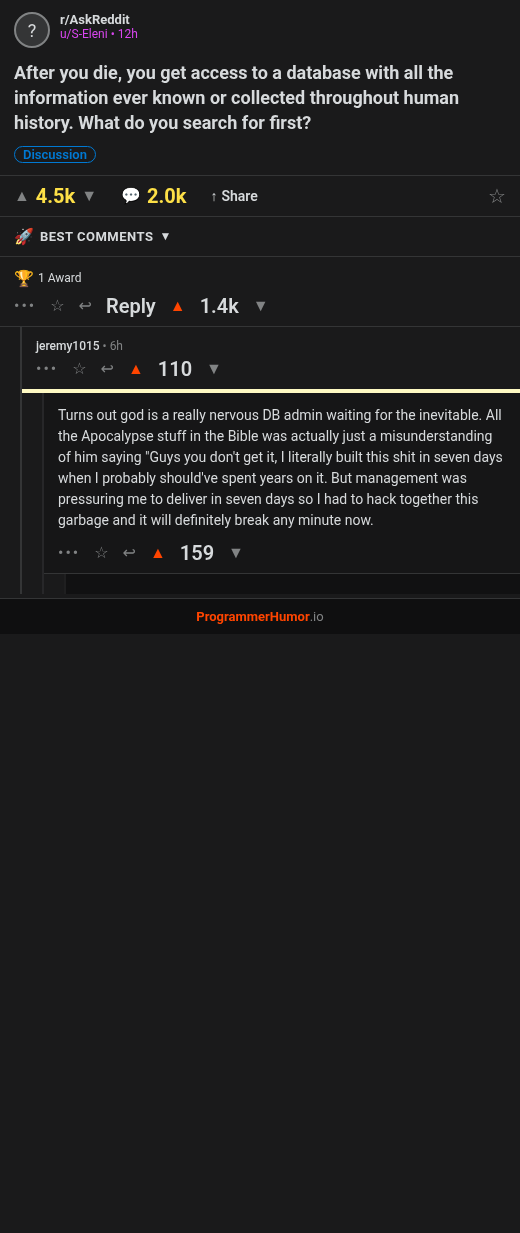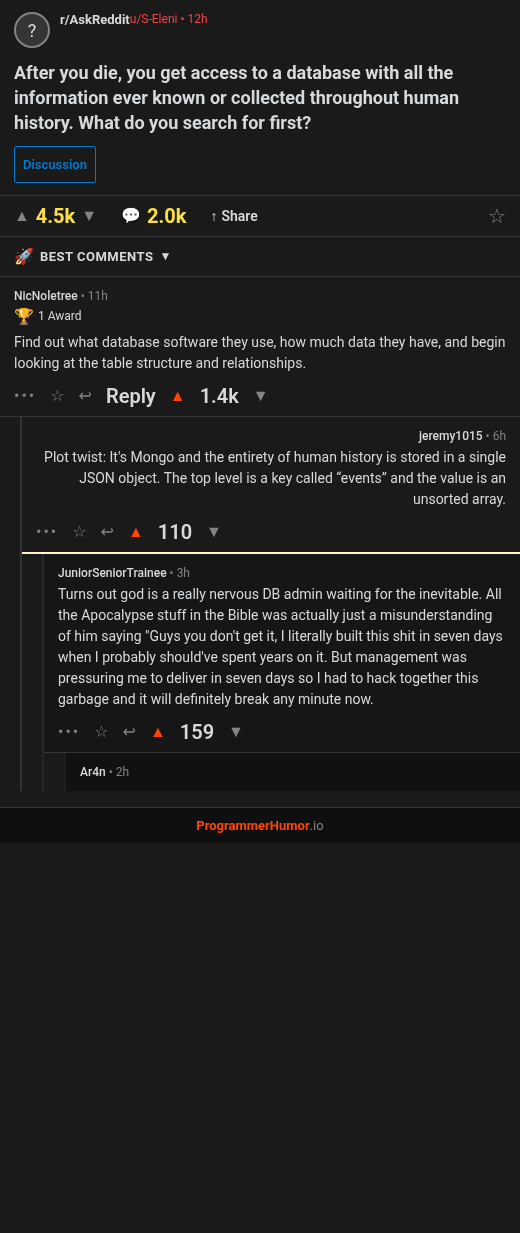--- a/index.html
+++ b/index.html
@@ -29,54 +29,54 @@
       display: flex;
       align-items: center;
       justify-content: center;
       flex-shrink: 0;
       font-size: 18px;
       color: #d7dadc;
     }
 
     .post-meta {
       display: flex;
-      flex-direction: row;
+      flex-direction: column;
     }
 
     .subreddit-name {
       font-size: 13px;
       font-weight: 700;
       color: #d7dadc;
     }
 
     .user-time {
       font-size: 12px;
-      color: #ef4444;
+      color: #d946ef;
       text-align: center;
     }
 
     .post-title {
       padding: 4px 21px 10px 14px;
       font-size: 18px;
       font-weight: 700;
       color: #d7dadc;
       line-height: 1.4;
     }
 
     .post-tag {
       margin: 0 14px 12px 14px;
     }
 
     .tag-discussion {
       color: #0079d3;
       font-size: 13px;
       font-weight: 600;
       border: 1px solid #0079d3;
-      padding: 10px 8px;
-      border-radius: 2px;
+      padding: 0 8px;
+      border-radius: 10px;
       display: inline-block;
     }
 
     .post-actions {
       padding: 8px 14px;
       display: flex;
       align-items: center;
       gap: 24px;
       border-top: 1px solid #343536;
       border-bottom: 1px solid #343536;
@@ -229,21 +229,21 @@
       font-size: 16px;
     }
 
     .footer-bar {
       background: #0f0f10;
       padding: 10px 4px;
       display: flex;
       align-items: center;
       justify-content: center;
       border-top: 1px solid #343536;
-      margin-top: 16px;
+      margin-top: 4px;
     }
 
     .footer-text {
       font-size: 13px;
       color: #818384;
     }
 
     .footer-highlight {
       color: #ff4500;
       font-weight: 700;
@@ -289,84 +289,67 @@
   <span class="save-icon">☆</span>
 </div>
 
 <div class="best-comments-header">
   <span class="rocket-icon">🚀</span>
   <span class="best-comments-label">BEST COMMENTS</span>
   <span class="chevron-down">▼</span>
 </div>
 
 <div class="comment-l0">
-  <div class="comment-author-line">
-    <span class="comment-author-name">NicNoletree</span>
-    <span> • </span>
-    <span>11h</span>
-  </div>
   <div class="comment-award">
     <span class="award-icon">🏆</span>
     <span class="award-label">1 Award</span>
   </div>
-  <div class="comment-body">Find out what database software they use, how much data they have, and begin looking at the table structure and relationships.</div>
   <div class="comment-actions">
     <span class="action-dots">•••</span>
     <span class="action-star">☆</span>
     <span class="action-reply-icon">↩</span>
     <span class="reply-btn">Reply</span>
     <span class="vote-up">▲</span>
     <span class="vote-num">1.4k</span>
     <span class="vote-down">▼</span>
   </div>
 </div>
 
 <div style="margin-left: 20px; border-left: 2px solid #343536;">
-  <div style="padding: 12px 14px 8px 14px; background: #1a1a1b; border-bottom: 2px solid #fef9c3; text-align: right;">
+  <div style="padding: 12px 14px 8px 14px; background: #1a1a1b; border-bottom: 4px solid #fef9c3;">
     <div class="comment-author-line">
       <span class="comment-author-name">jeremy1015</span>
       <span> • </span>
       <span>6h</span>
     </div>
-    <div class="comment-body">Plot twist: It's Mongo and the entirety of human history is stored in a single JSON object. The top level is a key called “events” and the value is an unsorted array.</div>
     <div class="comment-actions">
       <span class="action-dots">•••</span>
       <span class="action-star">☆</span>
       <span class="action-reply-icon">↩</span>
       <span class="vote-up">▲</span>
       <span class="vote-num">110</span>
       <span class="vote-down">▼</span>
     </div>
   </div>
 
   <div style="margin-left: 20px; border-left: 2px solid #272729;">
     <div style="padding: 12px 14px 8px 14px; background: #161617; border-bottom: 1px solid #343536;">
-      <div class="comment-author-line">
-        <span class="comment-author-name">JuniorSeniorTrainee</span>
-        <span> • </span>
-        <span>3h</span>
-      </div>
       <div class="comment-body">Turns out god is a really nervous DB admin waiting for the inevitable. All the Apocalypse stuff in the Bible was actually just a misunderstanding of him saying "Guys you don't get it, I literally built this shit in seven days when I probably should've spent years on it. But management was pressuring me to deliver in seven days so I had to hack together this garbage and it will definitely break any minute now.</div>
       <div class="comment-actions">
         <span class="action-dots">•••</span>
         <span class="action-star">☆</span>
         <span class="action-reply-icon">↩</span>
         <span class="vote-up">▲</span>
         <span class="vote-num">159</span>
         <span class="vote-down">▼</span>
       </div>
     </div>
 
     <div style="margin-left: 20px; border-left: 2px solid #1f1f20;">
       <div style="padding: 12px 14px 8px 14px; background: #111112;">
-        <div class="comment-author-line">
-          <span class="comment-author-name">Ar4n</span>
-          <span> • </span>
-          <span>2h</span>
-        </div>
       </div>
     </div>
 
   </div>
 </div>
 
 <div class="footer-bar">
   <span class="footer-text">
     <span class="footer-highlight">ProgrammerHumor</span><span>.io</span>
   </span>

